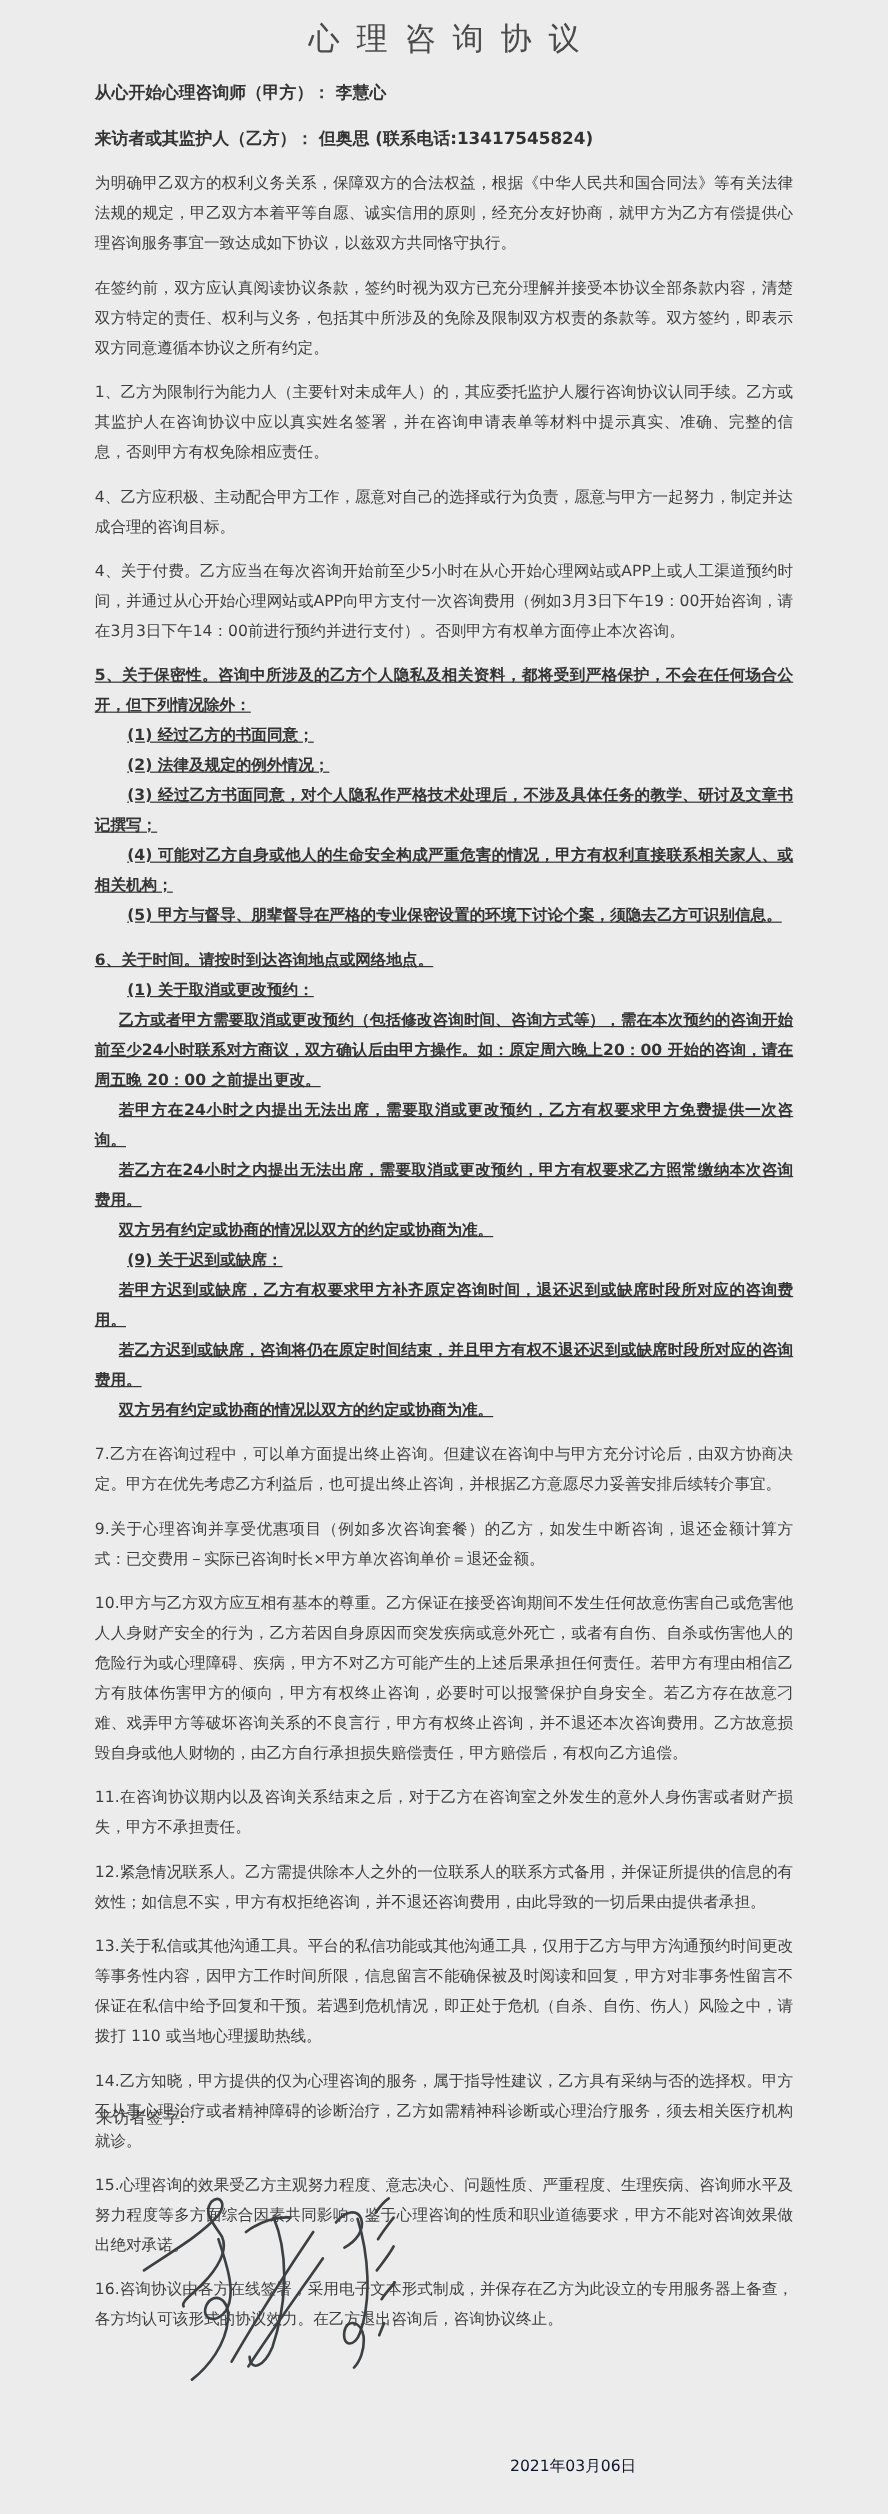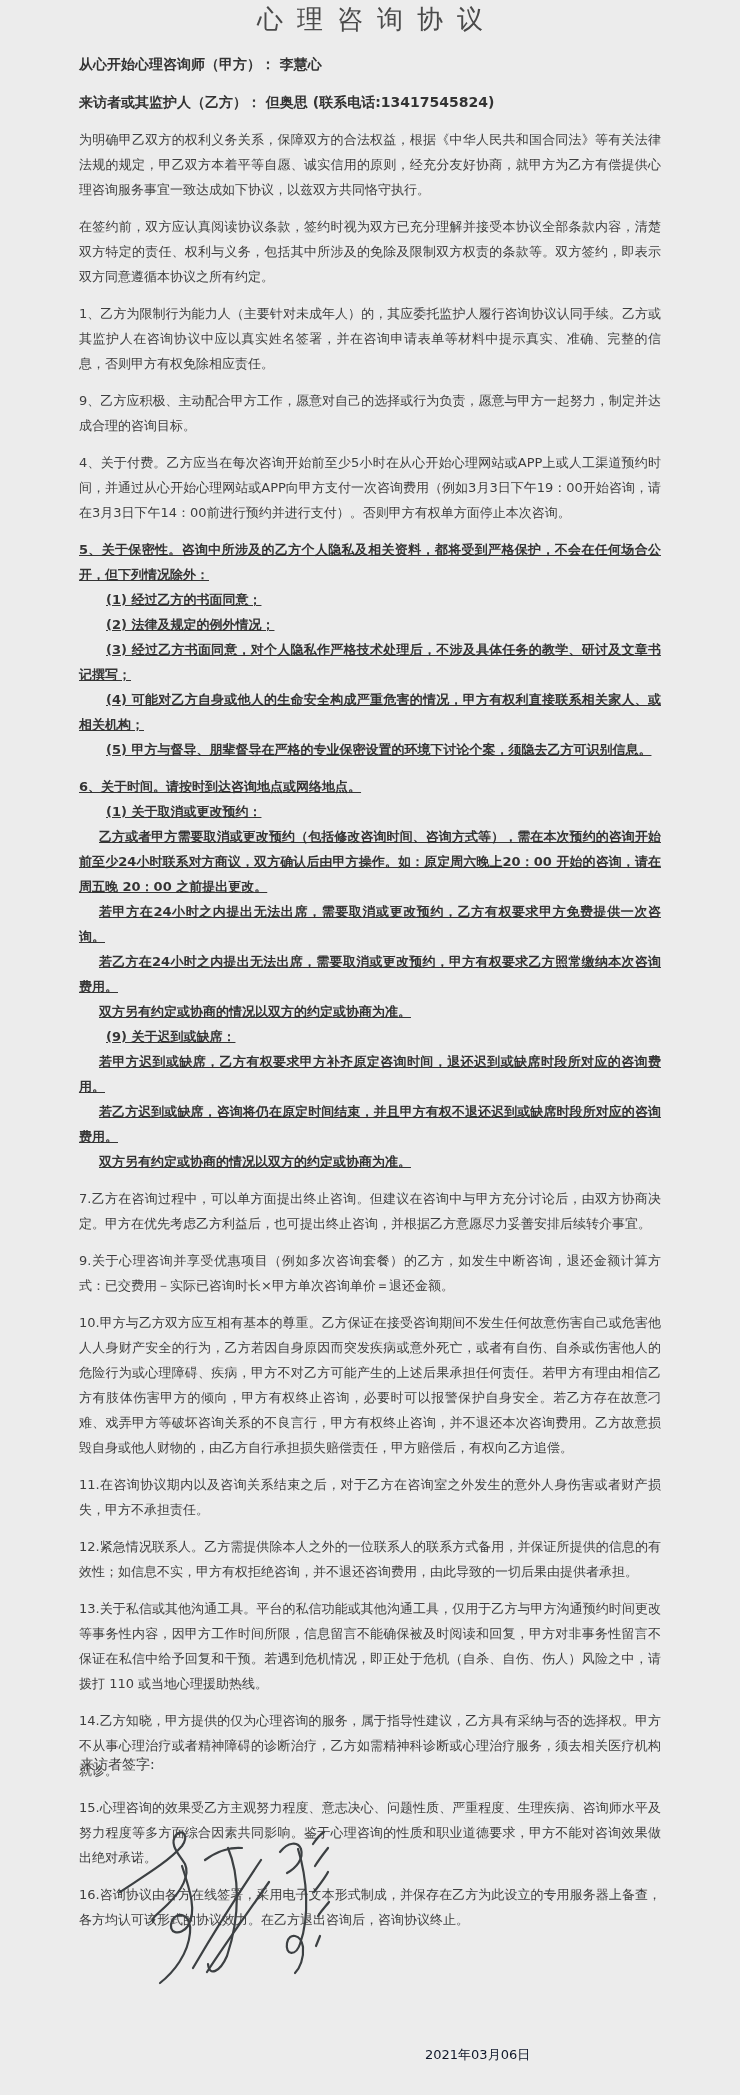--- a/index.html
+++ b/index.html
@@ -4,21 +4,21 @@
 <style>
   html,body{margin:0;padding:0;}
   .page{
     position:relative;
     width:740px;height:2095px;
     background:#ececec;
     font-family:"DejaVu Sans","Liberation Sans",sans-serif;
     color:#3e3e3e;
     overflow:hidden;
   }
-  .content{width:582px;margin:0 auto;padding-top:0;}
+  .content{width:582px;margin:0 auto;padding-top:14px;}
   .doc-title{
     font-size:26px;font-weight:400;color:#4a4a4a;
     text-align:center;letter-spacing:14px;text-indent:14px;
     margin:0 0 14px 0;line-height:38px;
   }
   .party{
     font-weight:700;font-size:14px;color:#333;
     margin:13px 0 0 0;line-height:25px;
   }
   .para{
@@ -38,21 +38,21 @@
 
 <div class="page">
   <div class="content">
     <h1 class="doc-title">心理咨询协议</h1>
     <p class="party">从心开始心理咨询师（甲方）： 李慧心</p>
     <p class="party">来访者或其监护人（乙方）： 但奥思 (联系电话:13417545824)</p>
     <div id="paragraphs">
         <p class="para gap">为明确甲乙双方的权利义务关系，保障双方的合法权益，根据《中华人民共和国合同法》等有关法律法规的规定，甲乙双方本着平等自愿、诚实信用的原则，经充分友好协商，就甲方为乙方有偿提供心理咨询服务事宜一致达成如下协议，以兹双方共同恪守执行。</p>
         <p class="para gap">在签约前，双方应认真阅读协议条款，签约时视为双方已充分理解并接受本协议全部条款内容，清楚双方特定的责任、权利与义务，包括其中所涉及的免除及限制双方权责的条款等。双方签约，即表示双方同意遵循本协议之所有约定。</p>
         <p class="para gap">1、乙方为限制行为能力人（主要针对未成年人）的，其应委托监护人履行咨询协议认同手续。乙方或其监护人在咨询协议中应以真实姓名签署，并在咨询申请表单等材料中提示真实、准确、完整的信息，否则甲方有权免除相应责任。</p>
-        <p class="para gap">9、乙方应积极、主动配合甲方工作，愿意对自己的选择或行为负责，愿意与甲方一起努力，制定并达成合理的咨询目标。</p>
+        <p class="para gap">4、乙方应积极、主动配合甲方工作，愿意对自己的选择或行为负责，愿意与甲方一起努力，制定并达成合理的咨询目标。</p>
         <p class="para gap">4、关于付费。乙方应当在每次咨询开始前至少5小时在从心开始心理网站或APP上或人工渠道预约时间，并通过从心开始心理网站或APP向甲方支付一次咨询费用（例如3月3日下午19：00开始咨询，请在3月3日下午14：00前进行预约并进行支付）。否则甲方有权单方面停止本次咨询。</p>
         <p class="para b gap">5、关于保密性。咨询中所涉及的乙方个人隐私及相关资料，都将受到严格保护，不会在任何场合公开，但下列情况除外：</p>
         <p class="para b i2">(1) 经过乙方的书面同意；</p>
         <p class="para b i2">(2) 法律及规定的例外情况；</p>
         <p class="para b i2">(3) 经过乙方书面同意，对个人隐私作严格技术处理后，不涉及具体任务的教学、研讨及文章书记撰写；</p>
         <p class="para b i2">(4) 可能对乙方自身或他人的生命安全构成严重危害的情况，甲方有权利直接联系相关家人、或相关机构；</p>
         <p class="para b i2">(5) 甲方与督导、朋辈督导在严格的专业保密设置的环境下讨论个案，须隐去乙方可识别信息。</p>
         <p class="para b gap">6、关于时间。请按时到达咨询地点或网络地点。</p>
         <p class="para b i2">(1) 关于取消或更改预约：</p>
         <p class="para b i1">乙方或者甲方需要取消或更改预约（包括修改咨询时间、咨询方式等），需在本次预约的咨询开始前至少24小时联系对方商议，双方确认后由甲方操作。如：原定周六晚上20：00 开始的咨询，请在周五晚 20：00 之前提出更改。</p>

